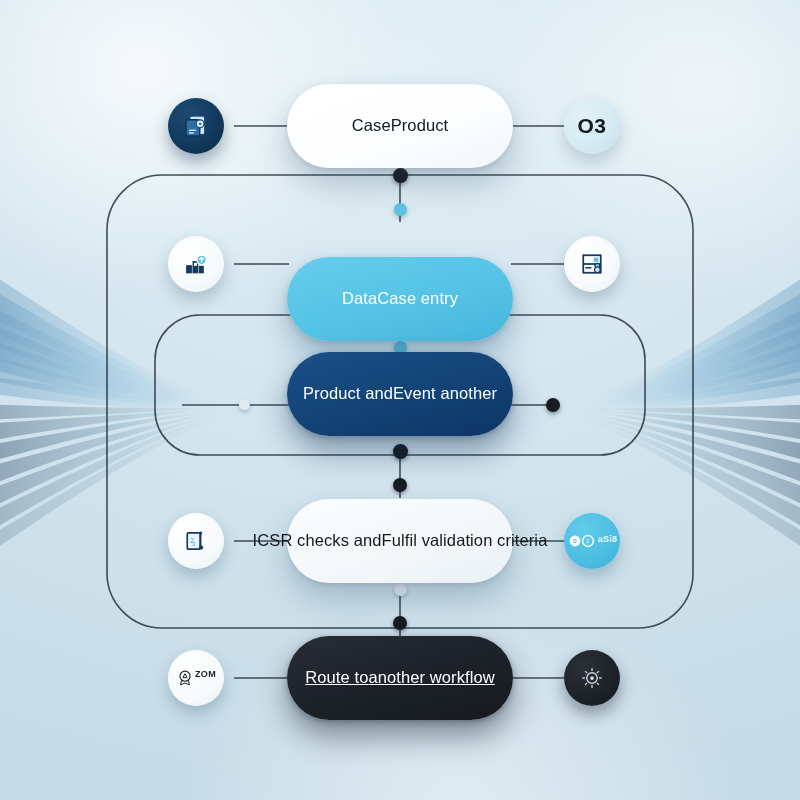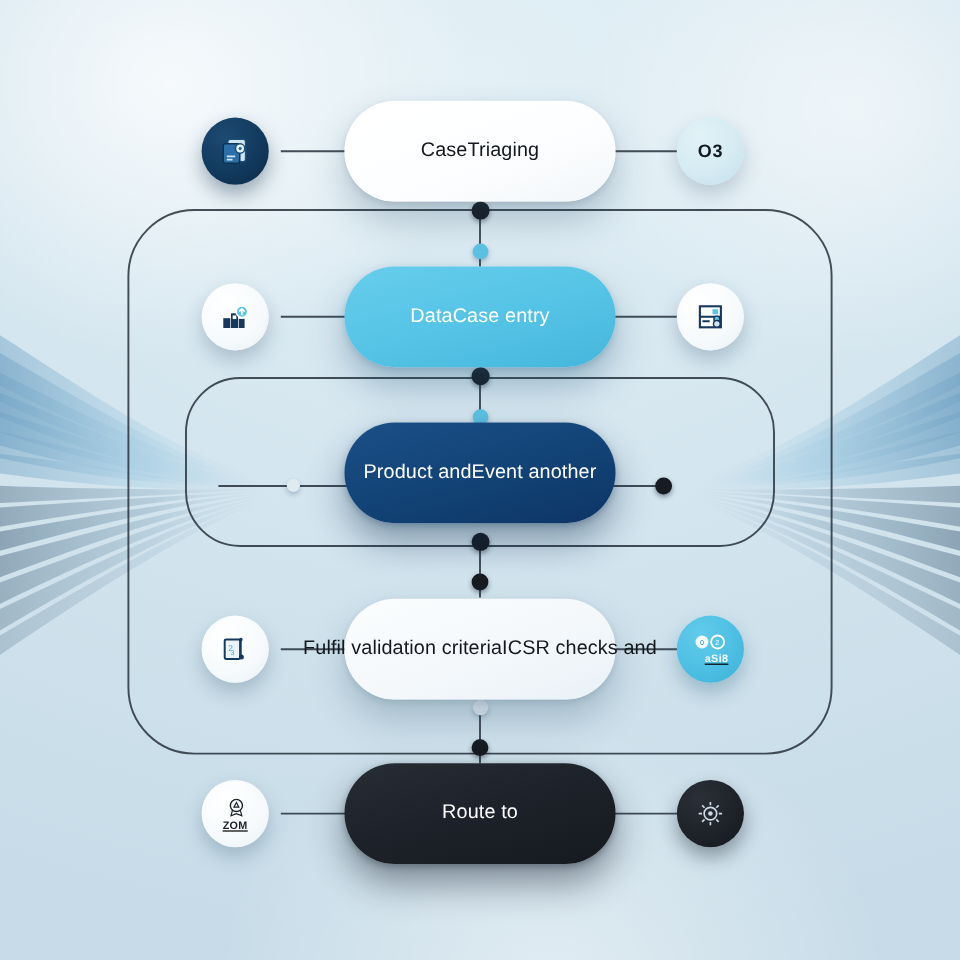--- a/index.html
+++ b/index.html
@@ -82,30 +82,32 @@
   }
   .pill-offwhite {
     background: linear-gradient(160deg,#fbfdfe 0%,#f4f8fb 55%,#e9f1f6 100%);
     color: #14181c;
     box-shadow: 0 16px 30px rgba(40,70,95,.26), 0 2px 5px rgba(40,70,95,.14);
   }
   .pill-cyan {
     background: linear-gradient(165deg,#67cdec 0%,#56c4e6 50%,#45b6dc 100%);
     color: #ffffff;
     box-shadow: 0 16px 30px rgba(30,85,120,.34), 0 2px 6px rgba(30,85,120,.2);
+    margin-top: 35px;
   }
   .pill-navy {
     background: linear-gradient(165deg,#1b4f87 0%,#134478 48%,#0d3565 100%);
     color: #ffffff;
     box-shadow: 0 16px 30px rgba(15,45,80,.42), 0 2px 6px rgba(15,45,80,.26);
   }
   .pill-black {
     background: linear-gradient(165deg,#272d35 0%,#1d222a 50%,#15191f 100%);
     color: #ffffff;
     box-shadow: 0 16px 30px rgba(15,25,40,.45), 0 2px 6px rgba(15,25,40,.3);
+    text-decoration: underline;
   }
 
   
   .badge {
     position: absolute;
     width: 56px;
     height: 56px;
     border-radius: 50%;
     display: flex;
     align-items: center;
@@ -128,32 +130,31 @@
   }
   .badge-cyan {
     background: radial-gradient(circle at 35% 28%, #62cbeb 0%, #4dbfe3 55%, #3cb0d8 100%);
     box-shadow: 0 8px 16px rgba(30,85,120,.3);
   }
   .badge-dark {
     background: radial-gradient(circle at 35% 28%, #2b3038 0%, #1e232a 55%, #14181e 100%);
     box-shadow: 0 8px 16px rgba(15,25,40,.4);
   }
   .badge-text {
-    font-size: 15px;
+    font-size: 21px;
     font-weight: 700;
     letter-spacing: .5px;
   }
   .badge-text.dark { color: #131a22; }
   .badge-mini {
     display: flex;
-    flex-direction: column;
-    align-items: flex-end;
+    flex-direction: row;
+    align-items: flex-start;
     justify-content: center;
     gap: 1px;
-    text-decoration: underline;
   }
   .badge-mini .sub {
     font-size: 9px;
     font-weight: 700;
     letter-spacing: .3px;
     color: #1b2129;
   }
   .badge-mini .sub.light { color: #f3fbff; }
 
   
@@ -257,21 +258,21 @@
       <rect x="4" y="7" width="11" height="13" rx="1.4" fill="#2a6fa8" stroke="#0e3354" stroke-width="1.1"></rect>
       <circle cx="15.3" cy="10.2" r="3.1" fill="#e8f4fb" stroke="#1a4d77" stroke-width="1"></circle>
       <circle cx="15.3" cy="10.2" r="1.1" fill="#2a6fa8"></circle>
       <line x1="6.4" y1="15.4" x2="12" y2="15.4" stroke="#cfe6f4" stroke-width="1.1"></line>
       <line x1="6.4" y1="17.6" x2="10.2" y2="17.6" stroke="#cfe6f4" stroke-width="1.1"></line>
     </svg>
   </div>
 
   <div class="pill pill-white" style="top:84px">
     <span class="ln">Case</span>
-    <span class="ln">Triaging</span>
+    <span class="ln">Product</span>
   </div>
 
   <div class="badge badge-right badge-palecyan" style="top:98px">
     <span class="badge-text dark">O3</span>
   </div>
 
   <div class="dot dot-dark" style="left:393px; top:168px; width:15px; height:15px"></div>
   <div class="dot dot-cyan" style="left:394px; top:203px; width:13px; height:13px"></div>
 
   <div class="badge badge-left badge-white" style="top:236px">
@@ -320,22 +321,22 @@
       <rect x="4.5" y="5" width="11" height="14" rx="1" fill="#eaf4fa" stroke="#16385c" stroke-width="1.4"></rect>
       <text x="7" y="13.4" font-size="6" fill="#3aa9d6" font-family="sans-serif">2</text>
       <text x="8.6" y="16" font-size="5" fill="#3aa9d6" font-family="sans-serif">3</text>
       <path d="M16 5.8 L16 16.5" stroke="#16385c" stroke-width="1.3"></path>
       <circle cx="16" cy="5.2" r="1.3" fill="#16385c"></circle>
       <circle cx="16.4" cy="17.6" r="1.8" fill="#16385c"></circle>
     </svg>
   </div>
 
   <div class="pill pill-offwhite" style="top:499px">
+    <span class="ln">ICSR checks and</span>
     <span class="ln">Fulfil validation criteria</span>
-    <span class="ln">ICSR checks and</span>
   </div>
 
   <div class="badge badge-right badge-cyan" style="top:513px">
     <span class="badge-mini">
       <svg width="30" height="15" viewBox="0 0 30 15">
         <circle cx="8" cy="7" r="5.4" fill="#ffffff" opacity=".92"></circle>
         <text x="6.3" y="9.4" font-size="6" fill="#2e8fb4" font-family="sans-serif">0</text>
         <circle cx="21" cy="7" r="5.4" fill="none" stroke="#ffffff" stroke-width="1.5"></circle>
         <text x="19" y="9.4" font-size="6" fill="#ffffff" font-family="sans-serif">2</text>
       </svg>
@@ -352,20 +353,21 @@
         <circle cx="10" cy="8" r="5.6" fill="none" stroke="#1b2129" stroke-width="1.3"></circle>
         <path d="M10 5.2 L12.3 9.6 L7.7 9.6 Z" fill="none" stroke="#1b2129" stroke-width="1.1"></path>
         <path d="M6.4 12.4 L5 17.6 L10 15.6 L15 17.6 L13.6 12.4" fill="none" stroke="#1b2129" stroke-width="1.1"></path>
       </svg>
       <span class="sub">ZOM</span>
     </span>
   </div>
 
   <div class="pill pill-black" style="top:636px">
     <span class="ln">Route to</span>
+    <span class="ln">another workflow</span>
   </div>
 
   <div class="badge badge-right badge-dark" style="top:650px">
     <svg width="30" height="30" viewBox="0 0 24 24">
       <g stroke="#cfdbe6" stroke-width="1.1" fill="none">
         <circle cx="12" cy="12" r="4.2"></circle>
         <line x1="12" y1="4.2" x2="12" y2="6.4"></line>
         <line x1="12" y1="17.6" x2="12" y2="19.8"></line>
         <line x1="4.2" y1="12" x2="6.4" y2="12"></line>
         <line x1="17.6" y1="12" x2="19.8" y2="12"></line>

